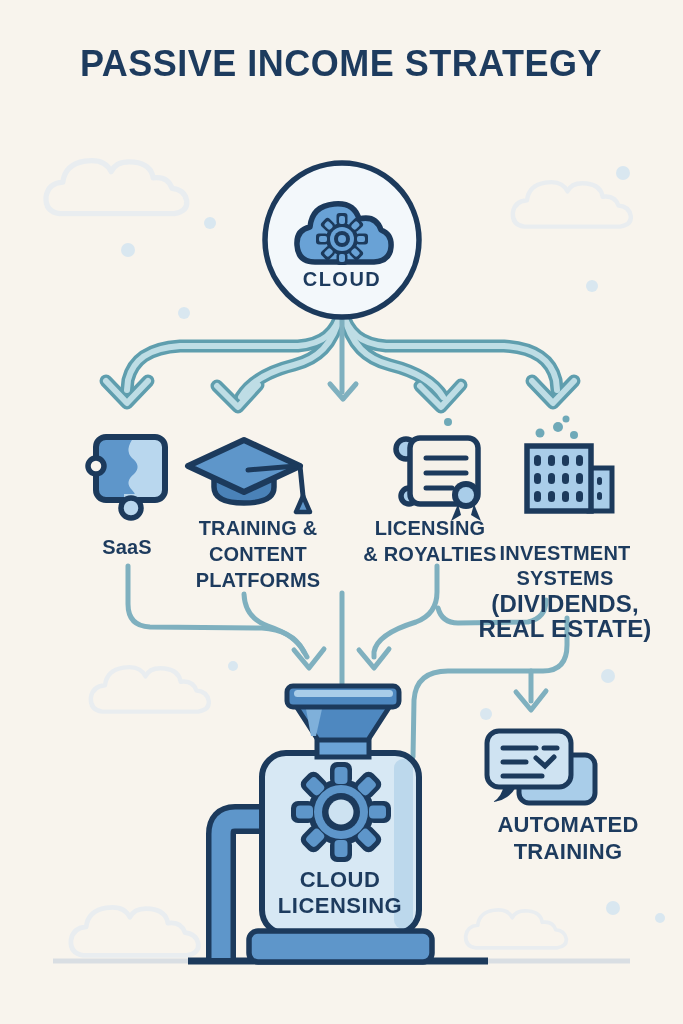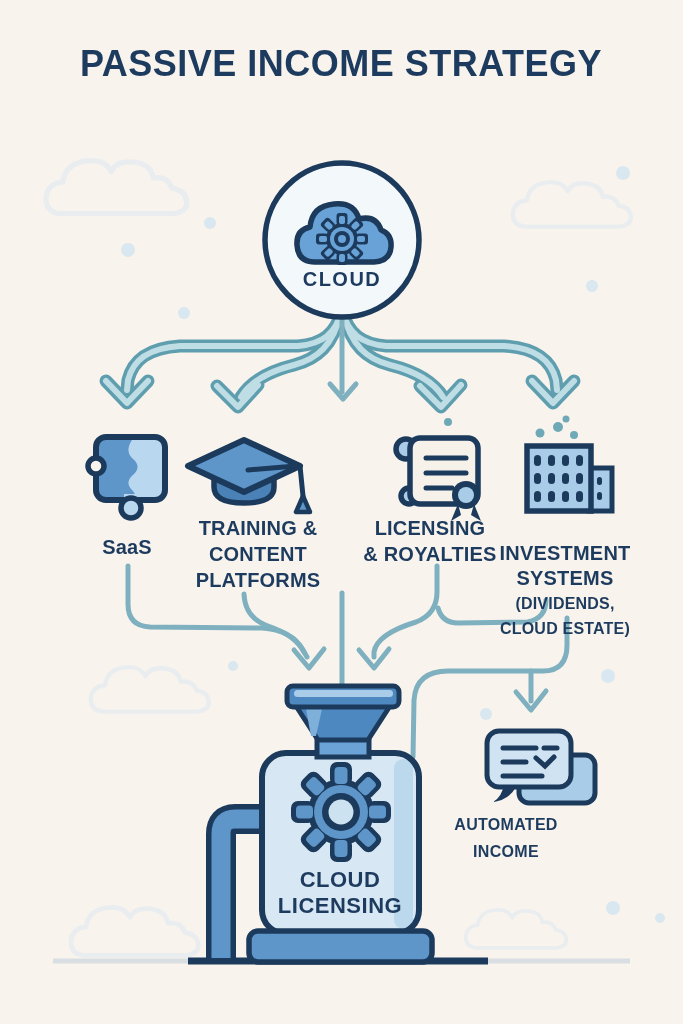--- a/index.html
+++ b/index.html
@@ -9,23 +9,23 @@
     font-family:"Liberation Sans","DejaVu Sans",sans-serif;
   }
   svg{position:absolute;left:0;top:0;}
   .label{
     position:absolute;transform:translateX(-50%);
     text-align:center;color:#1d3b5e;font-weight:bold;white-space:nowrap;
   }
   .title{top:44px;left:341px;font-size:36px;line-height:40px;letter-spacing:.5px;}
   .cloud-label{top:268px;left:342px;font-size:20px;letter-spacing:1.5px;}
   .stream-label{font-size:20px;line-height:26px;letter-spacing:.2px;}
-  .stream-label .sub{font-size:16px;line-height:25px;}
+  .stream-label .sub{font-size:24px;line-height:25px;}
   .machine-label{top:867px;left:340px;font-size:22px;line-height:26px;letter-spacing:.5px;}
-  .automation-label{top:811px;left:506px;font-size:16px;line-height:27px;letter-spacing:.3px;}
+  .automation-label{top:811px;left:568px;font-size:22px;line-height:27px;letter-spacing:.3px;}
 </style>
 </head>
 <body>
 
 <div class="canvas">
 
 <svg width="683" height="1024" viewBox="0 0 683 1024">
   <defs>
     <path id="deco-cloud" d="M 14 53 Q 0 51 1 37 Q 3 24 17 23 Q 19 6 38 3 Q 57 0 63 13 Q 68 2 85 4 Q 101 6 103 19 Q 117 17 121 29 Q 133 30 135 41 Q 136 51 123 53 Z"></path>
   </defs>
@@ -265,26 +265,26 @@
 <div class="label stream-label" style="left:258px;top:515px">
   <div>TRAINING &amp;</div>
   <div>CONTENT</div>
   <div>PLATFORMS</div>
 </div>
 
 <div class="label stream-label" style="left:565px;top:541px;line-height:25px">
   <div>INVESTMENT</div>
   <div>SYSTEMS</div>
   <div class="sub">(DIVIDENDS,</div>
-  <div class="sub">CLOUD ESTATE)</div>
+  <div class="sub">REAL ESTATE)</div>
 </div>
 
 <div class="label machine-label">
   <div>CLOUD</div>
   <div>LICENSING</div>
 </div>
 
 <div class="label automation-label">
   <div>AUTOMATED</div>
-  <div>INCOME</div>
+  <div>TRAINING</div>
 </div>
 
 </div>
 
 </body></html>

